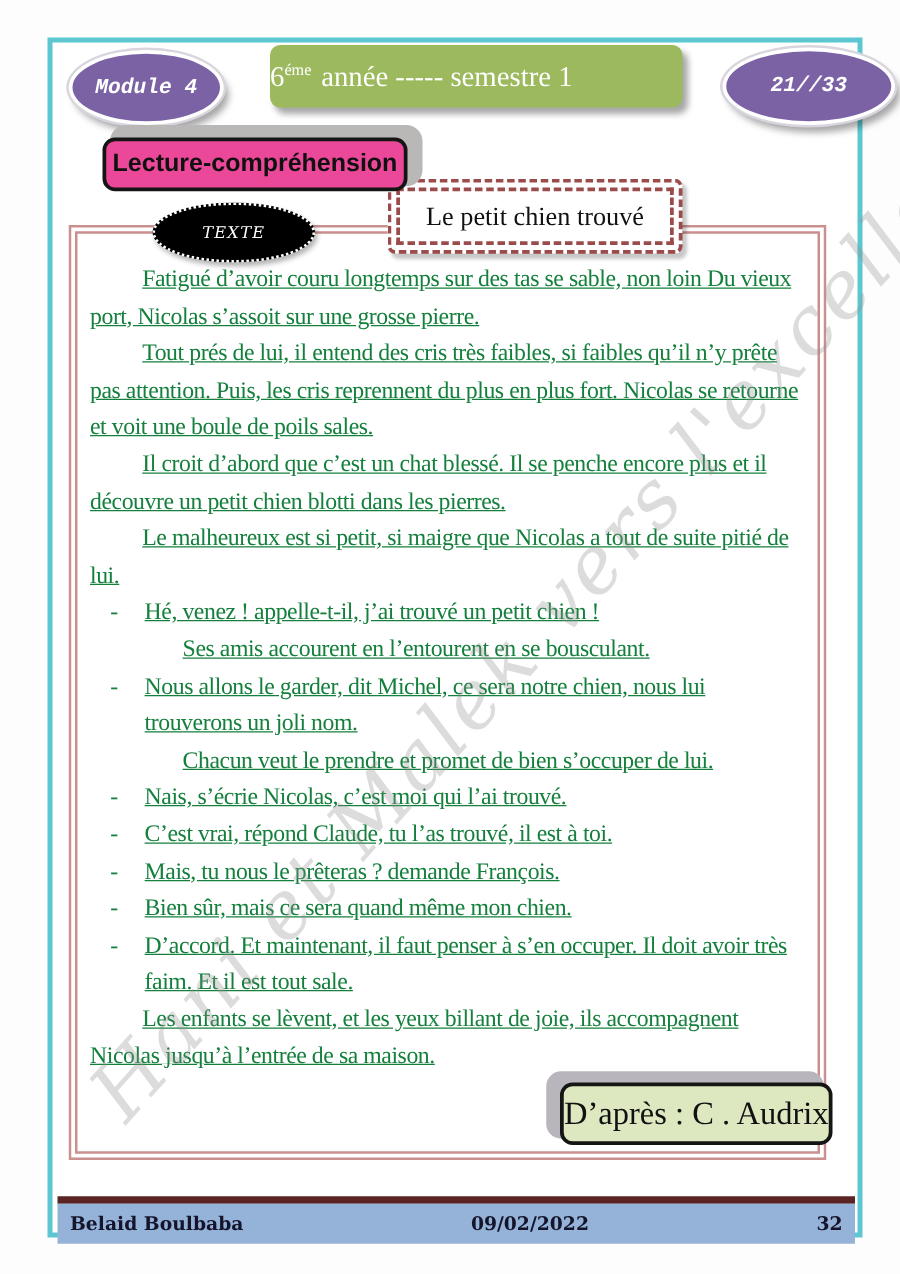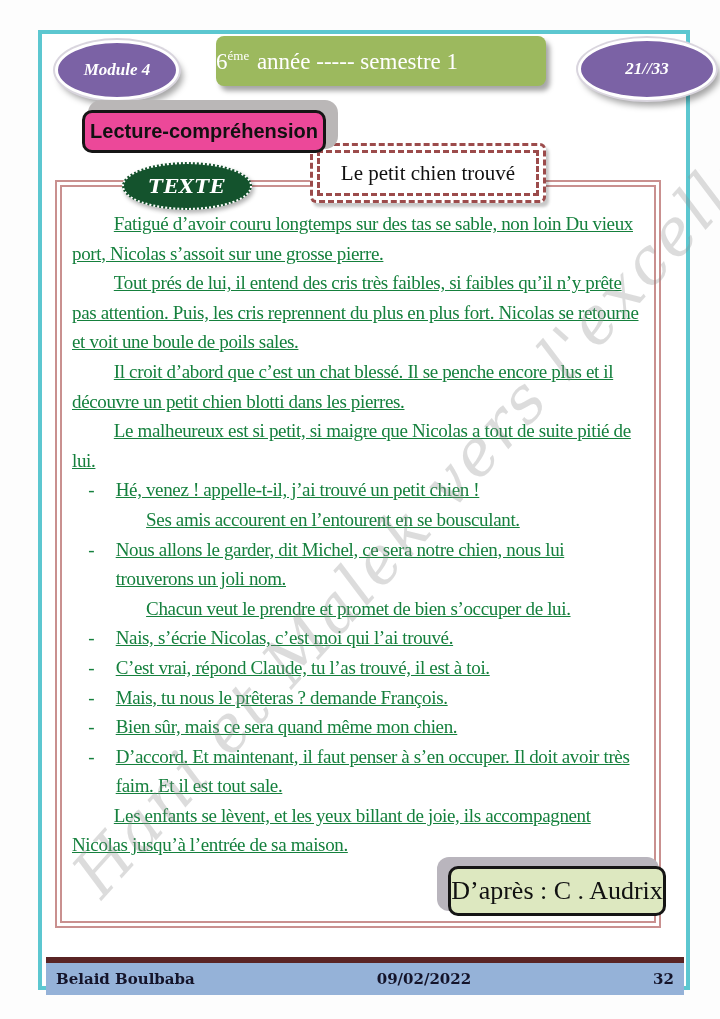--- a/index.html
+++ b/index.html
@@ -11,21 +11,21 @@
   .frame{
     position:absolute;left:38px;top:30px;width:652px;height:960px;
     border:4px solid #5cc7d0;box-sizing:border-box;background:#fff;
   }
   
   .oval-badge{
     position:absolute;border-radius:50%;background:#7b62a5;
     border:3px solid #fff;color:#fff;display:flex;align-items:center;justify-content:center;
     font-style:italic;font-weight:bold;font-size:17px;z-index:4;
     box-shadow:0 0 0 2px #d9d5de, 4px 6px 6px rgba(0,0,0,.35);
-    font-family:Liberation Serif, serif;
+    font-family:Liberation Mono, monospace;
   }
   .module-badge{left:55px;top:40px;width:118px;height:54px}
   .year-badge{left:578px;top:38px;width:132px;height:56px}
   
   .banner{
     position:absolute;left:216px;top:36px;width:330px;height:50px;
     background:#9cb95e;border-radius:8px;color:#fff;z-index:4;
     display:flex;align-items:center;justify-content:flex-start;font-size:23px;
     box-shadow:4px 5px 5px rgba(0,0,0,.35);
   }
@@ -48,24 +48,24 @@
     letter-spacing:-0.35px;color:#15803d;text-decoration:underline;
   }
   .para{margin:0}
   .para.indent{text-indent:2.2em}
   .para.indent2{text-indent:3.9em}
   .para.dash{padding-left:2.3em;position:relative}
   .para.dash .dash{position:absolute;left:0.85em;top:0}
   
   .texte-badge{
     position:absolute;left:122px;top:162px;width:126px;height:44px;z-index:3;
-    background:#14532d;border:2px dotted #fff;border-radius:50%;
-    color:#fff;font-style:italic;font-size:19px;letter-spacing:1px;
+    background:#000000;border:2px dotted #fff;border-radius:50%;
+    color:#fff;font-style:italic;font-size:13px;letter-spacing:1px;
     display:flex;align-items:center;justify-content:center;
-    box-shadow:2px 3px 4px rgba(0,0,0,.3);font-family:"DejaVu Serif",serif;font-weight:bold;
+    box-shadow:2px 3px 4px rgba(0,0,0,.3);font-family:"DejaVu Serif",serif;font-weight:normal;
   }
   
   .story-title{
     position:absolute;left:310px;top:143px;width:230px;height:54px;z-index:3;
     background:#fff;border:3px dashed #9c4b4b;border-radius:6px;
     outline:3px dashed #9c4b4b;outline-offset:-10px;
     display:flex;align-items:center;justify-content:center;font-size:21px;
     box-shadow:3px 4px 3px rgba(0,0,0,.22);
   }
   

